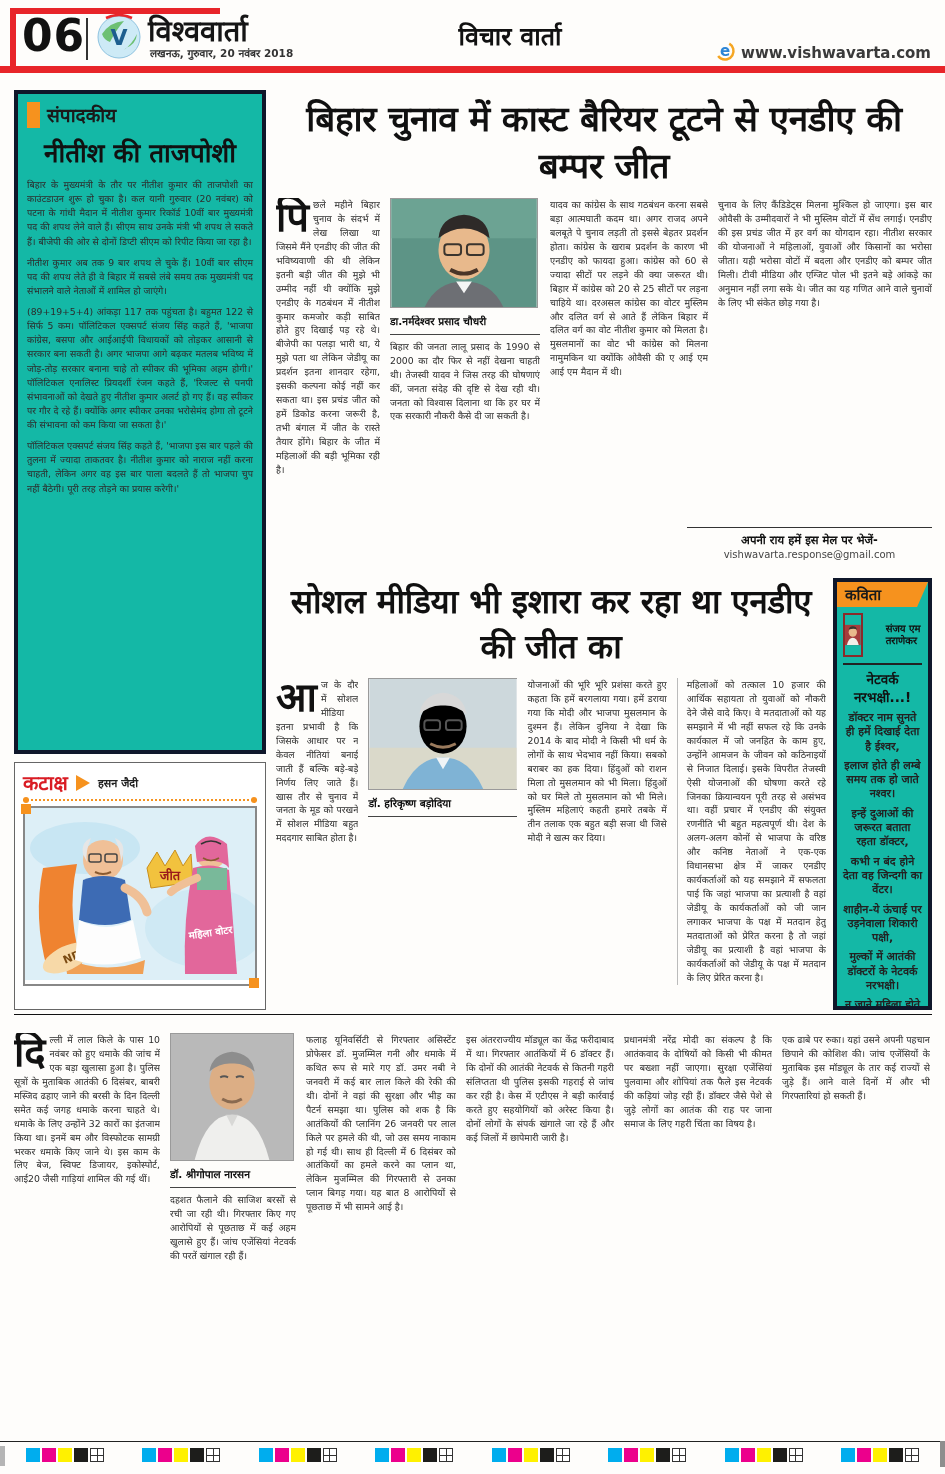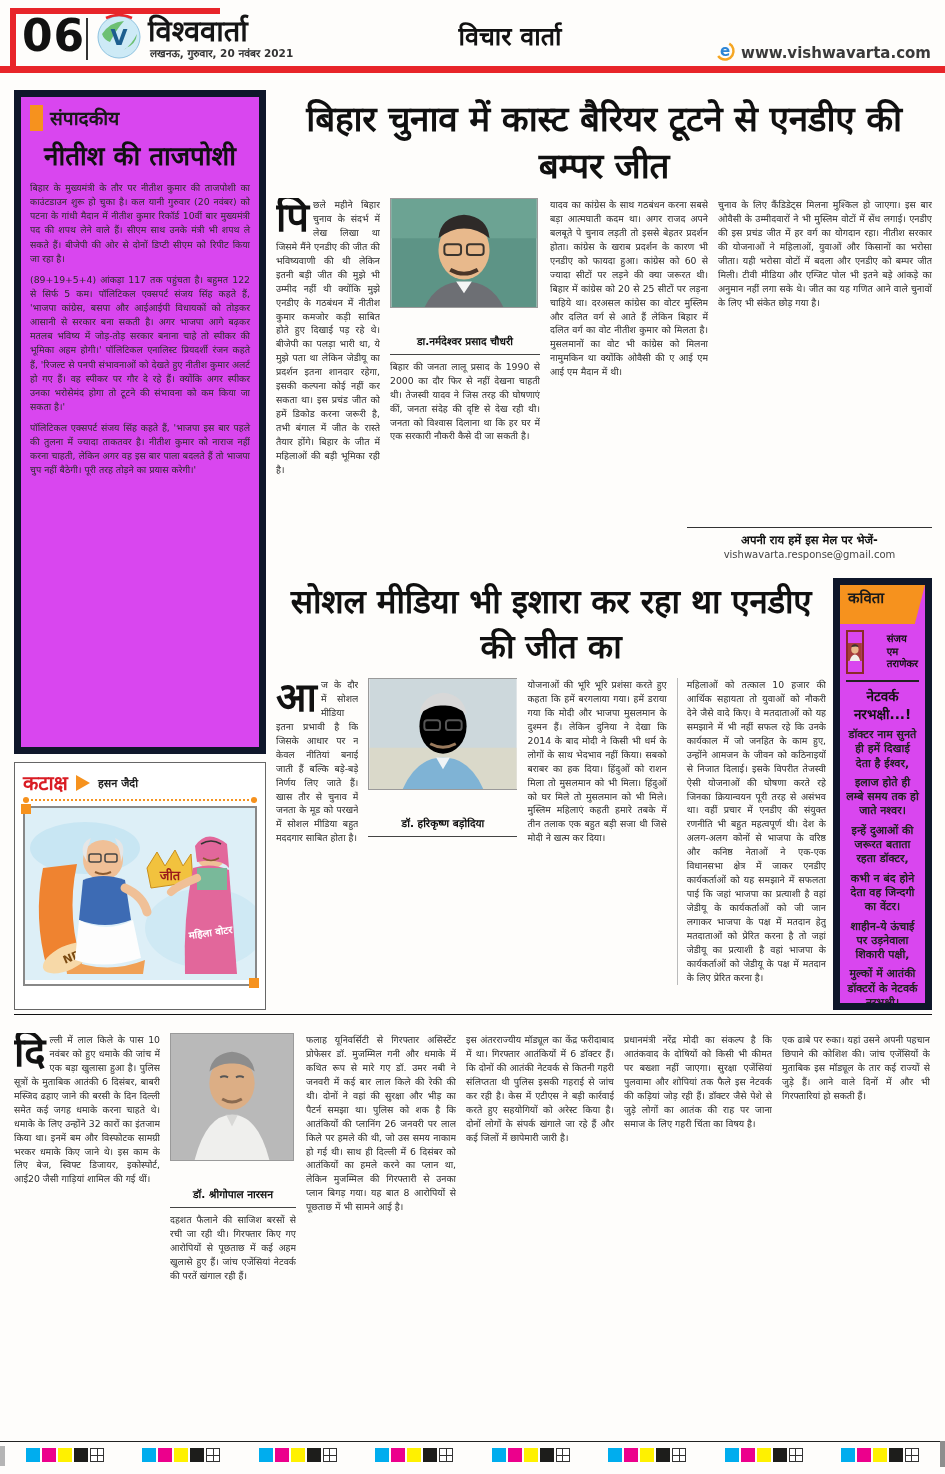--- a/index.html
+++ b/index.html
@@ -15,21 +15,21 @@
   .red-rule { position:absolute; left:0; top:66px; width:945px; height:7px; background:#e8252a; }
   .pagenum { position:absolute; left:22px; top:10px; font-size:44px; font-weight:900; color:#111; letter-spacing:1px; }
   .hdr-divider { position:absolute; left:86px; top:18px; width:2px; height:42px; background:#333; }
   .logo { position:absolute; left:96px; top:14px; }
   .masthead { position:absolute; left:148px; top:10px; font-size:29px; font-weight:900; color:#151515; }
   .dateline { position:absolute; left:150px; top:46px; font-size:10.5px; font-weight:700; color:#333; }
   .section-title { position:absolute; left:420px; top:18px; width:180px; text-align:center; font-size:25px; font-weight:800; color:#111; }
   .website { position:absolute; right:14px; top:40px; display:flex; align-items:center; gap:5px; }
   .website .url { font-size:15px; font-weight:800; color:#3a3a3a; }
   
-  .cream { background:#d946ef; border:7px solid #0f172a; }
+  .cream { background:#14b8a6; border:4px solid #0f172a; }
   #editorial { position:absolute; left:14px; top:90px; width:252px; height:664px; padding:8px 9px; overflow:hidden; }
   .edit-hdr { display:flex; align-items:center; gap:7px; margin-bottom:6px; }
   .edit-hdr .bar { width:13px; height:26px; background:#f6921e; }
   .edit-hdr .txt { font-size:19px; font-weight:800; color:#1a1a1a; }
   .edit-title { text-align:center; font-size:26px; font-weight:900; color:#111; margin:4px 0 8px; }
   .edit-p { font-size:9.3px; line-height:1.52; text-align:justify; color:#2c2c2c; margin-bottom:7px; }
   
   #cartoon { position:absolute; left:14px; top:762px; width:252px; height:248px; background:#fff; border:1.5px solid #666; padding:6px 8px; }
   .cart-hdr { display:flex; align-items:center; gap:8px; }
   .cart-label { color:#d91c24; font-weight:900; font-size:20px; }
@@ -43,30 +43,30 @@
   .corner-sq.tl { left:-4px; top:-4px; } .corner-sq.br { right:-4px; bottom:-4px; }
   
   .headline { text-align:center; font-weight:900; color:#101010; letter-spacing:-0.3px; }
   #article1 { position:absolute; left:276px; top:94px; width:656px; height:472px; }
   #article1 .headline { font-size:35px; }
   .art-body { display:flex; gap:10px; margin-top:10px; }
   .col { text-align:justify; font-size:9.3px; line-height:1.5; color:#2d2d2d; overflow:hidden; }
   .dropcap { float:left; font-size:40px; line-height:0.85; font-weight:900; padding:2px 4px 0 0; color:#111; }
   .photo-block { margin-bottom:4px; }
   .photo-frame { border:1px solid #9a9a9a; display:block; }
-  .caption { font-size:10.5px; font-weight:800; text-align:center; padding:18px 0 4px; border-bottom:1.5px solid #444; margin-bottom:5px; color:#111;margin-top:8px; }
+  .caption { font-size:10.5px; font-weight:800; padding:6px 0 4px; border-bottom:1.5px solid #444; margin-bottom:5px; color:#111; }
   .feedback { position:absolute; right:0; bottom:6px; width:245px; border-top:1.5px solid #333; padding-top:4px; text-align:center; }
   .feedback .fl { font-size:11.5px; font-weight:800; color:#111; }
   .feedback .fe { font-size:10px; color:#444; margin-top:2px; }
   #article2 { position:absolute; left:276px; top:578px; width:550px; height:432px; }
   #article2 .headline { font-size:33px; }
   #article2 .col3 { border-left:1px solid #bbb; padding-left:9px; }
   
   #poem { position:absolute; left:833px; top:578px; width:99px; height:432px; padding:5px 6px; overflow:hidden; }
-  .poem-band { background:#f6921e; color:#1a1a1a; font-weight:900; font-size:15px; padding:2px 8px 17px; margin:-5px -6px 6px; clip-path:polygon(0 0, 100% 0, 88% 100%, 0 100%); }
+  .poem-band { background:#f6921e; color:#1a1a1a; font-weight:900; font-size:15px; padding:2px 8px 3px; margin:-5px -6px 6px; clip-path:polygon(0 0, 100% 0, 88% 100%, 0 100%); }
   .poem-head { display:flex; gap:5px; align-items:center; }
   .poet { font-size:10px; font-weight:800; line-height:1.25; color:#111;margin-left:18px; }
   .poem-title { font-size:13.5px; font-weight:900; color:#111; border-top:2px solid #222; margin-top:6px; padding-top:5px; text-align:center; }
   .poem-line { font-size:11px; font-weight:700; text-align:center; line-height:1.3; margin-top:5px; color:#222; }
   
   #article3 { position:absolute; left:14px; top:1014px; width:918px; height:424px; border-top:1.5px solid #111; padding-top:8px; }
   #article3 .headline { font-size:36px; }
   
   #cb-line { position:absolute; left:0; top:1441px; width:945px; height:1px; background:#222; }
   #colorbar { position:absolute; left:26px; top:1448px; width:893px; display:flex; justify-content:space-between; }
@@ -92,41 +92,42 @@
   <div class="logo">
     <svg width="46" height="46" viewBox="0 0 46 46">
       <circle cx="23" cy="23" r="21" fill="#cdeaf6" stroke="#8fc3e0"></circle>
       <path d="M6 20 Q14 8 28 7 Q20 16 14 28 Q8 26 6 20Z" fill="#5cb85c" opacity="0.85"></path>
       <path d="M30 34 Q40 30 41 20 Q36 30 28 36Z" fill="#5cb85c" opacity="0.85"></path>
       <path d="M10 4 Q23 -2 36 4" fill="none" stroke="#e8252a" stroke-width="2.5"></path>
       <text x="23" y="31" text-anchor="middle" font-size="22" font-weight="bold" fill="#1d5e8f">V</text>
     </svg>
   </div>
   <div class="masthead">विश्ववार्ता</div>
-  <div class="dateline">लखनऊ,  गुरुवार, 20 नवंबर 2021</div>
+  <div class="dateline">लखनऊ,  गुरुवार, 20 नवंबर 2018</div>
   <div class="section-title">विचार वार्ता</div>
   <div class="website">
     <span>
       <svg width="22" height="22" viewBox="0 0 22 22">
         <circle cx="11" cy="11" r="8.5" fill="none" stroke="#f5a623" stroke-width="2.5" stroke-dasharray="30 24" transform="rotate(-60 11 11)"></circle>
         <text x="11" y="16" text-anchor="middle" font-size="15" font-weight="bold" fill="#2e86d6">e</text>
       </svg>
     </span>
     <span class="url">www.vishwavarta.com</span>
   </div>
   <div class="red-rule"></div>
 
   <div id="editorial" class="cream">
     <div class="edit-hdr">
       <span class="bar"></span>
       <span class="txt">संपादकीय</span>
     </div>
     <div class="edit-title">नीतीश की ताजपोशी</div>
     <div>
         <p class="edit-p">बिहार के मुख्यमंत्री के तौर पर नीतीश कुमार की ताजपोशी का काउंटडाउन शुरू हो चुका है। कल यानी गुरुवार (20 नवंबर) को पटना के गांधी मैदान में नीतीश कुमार रिकॉर्ड 10वीं बार मुख्यमंत्री पद की शपथ लेने वाले हैं। सीएम साथ उनके मंत्री भी शपथ ले सकते हैं। बीजेपी की ओर से दोनों डिप्टी सीएम को रिपीट किया जा रहा है।</p>
+        <p class="edit-p">नीतीश कुमार अब तक 9 बार शपथ ले चुके हैं। 10वीं बार सीएम पद की शपथ लेते ही वे बिहार में सबसे लंबे समय तक मुख्यमंत्री पद संभालने वाले नेताओं में शामिल हो जाएंगे।</p>
         <p class="edit-p">(89+19+5+4) आंकड़ा 117 तक पहुंचता है। बहुमत 122 से सिर्फ 5 कम। पॉलिटिकल एक्सपर्ट संजय सिंह कहते हैं, 'भाजपा कांग्रेस, बसपा और आईआईपी विधायकों को तोड़कर आसानी से सरकार बना सकती है। अगर भाजपा आगे बढ़कर मतलब भविष्य में जोड़-तोड़ सरकार बनाना चाहे तो स्पीकर की भूमिका अहम होगी।' पॉलिटिकल एनालिस्ट प्रियदर्शी रंजन कहते हैं, 'रिजल्ट से पनपी संभावनाओं को देखते हुए नीतीश कुमार अलर्ट हो गए हैं। वह स्पीकर पर गौर दे रहे हैं। क्योंकि अगर स्पीकर उनका भरोसेमंद होगा तो टूटने की संभावना को कम किया जा सकता है।'</p>
         <p class="edit-p">पॉलिटिकल एक्सपर्ट संजय सिंह कहते हैं, 'भाजपा इस बार पहले की तुलना में ज्यादा ताकतवर है। नीतीश कुमार को नाराज नहीं करना चाहती, लेकिन अगर वह इस बार पाला बदलते हैं तो भाजपा चुप नहीं बैठेगी। पूरी तरह तोड़ने का प्रयास करेगी।'</p>
       </div>
   </div>
 
   <div id="cartoon">
     <div class="cart-hdr">
       <span class="cart-label">कटाक्ष</span>
       <span class="cart-arrow"></span>
       <span class="cart-author">हसन जैदी</span>

